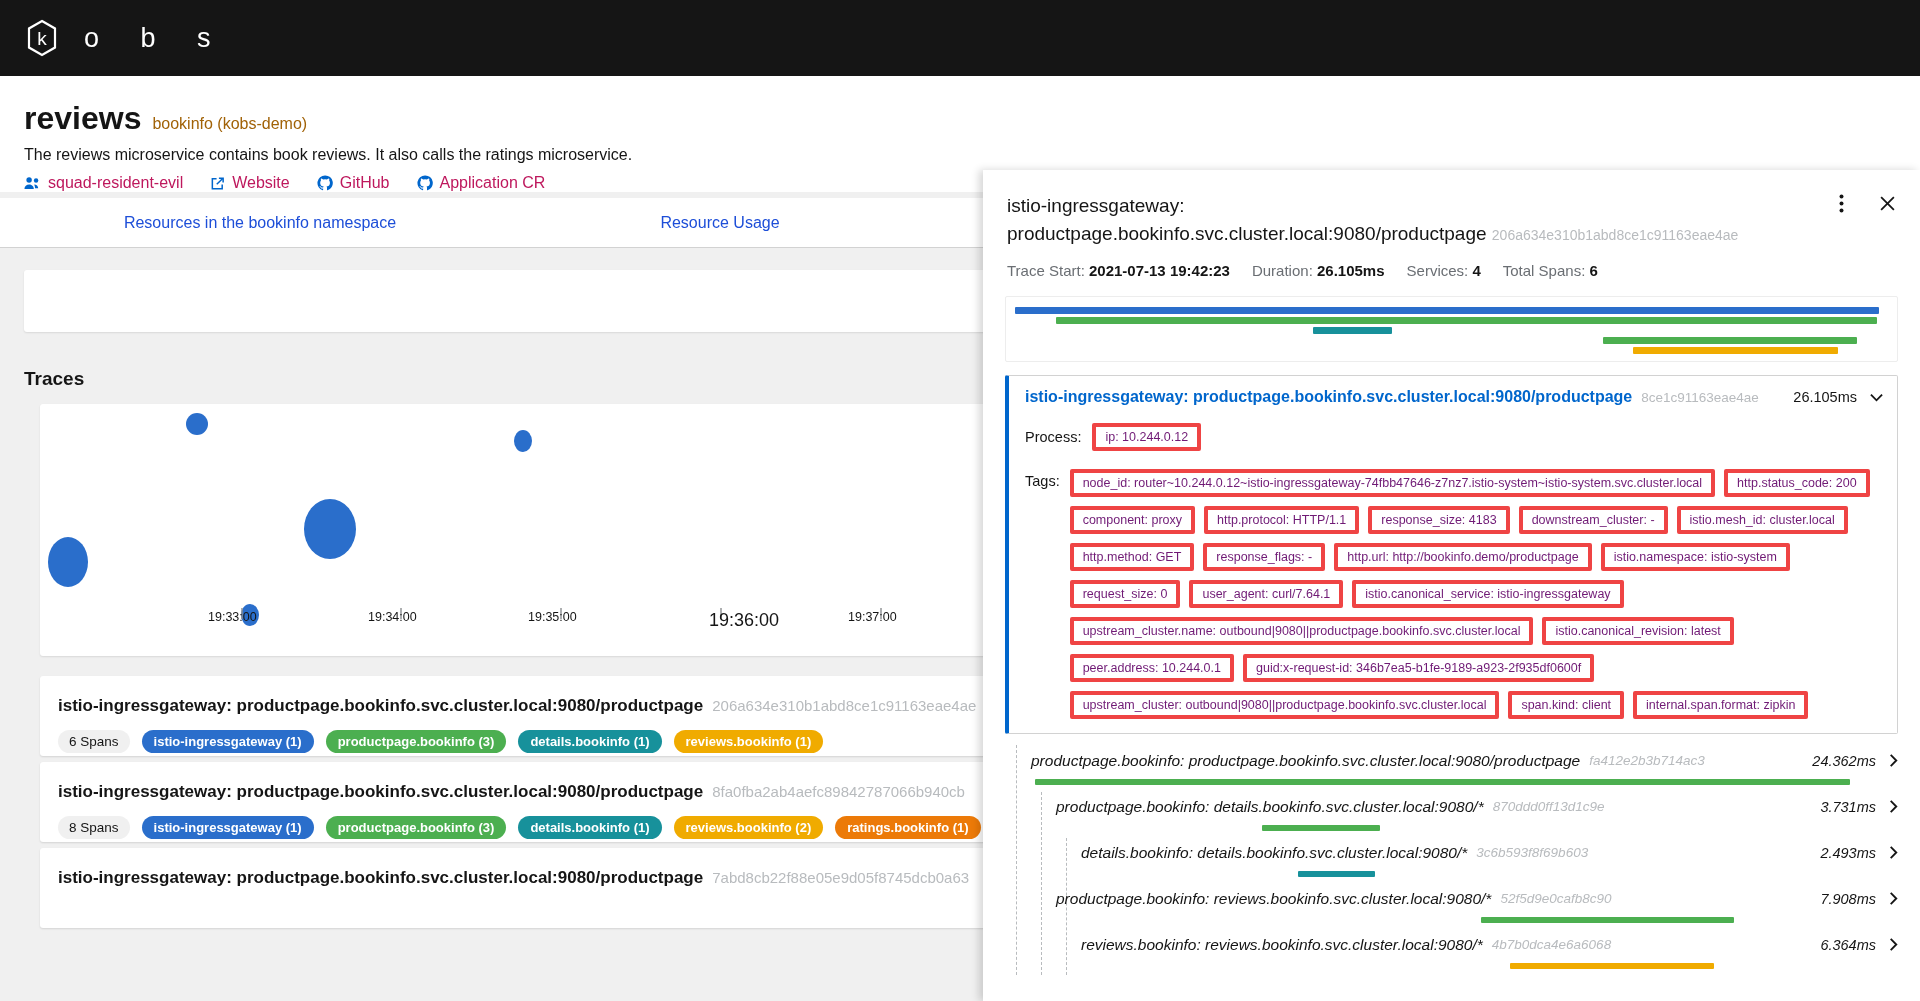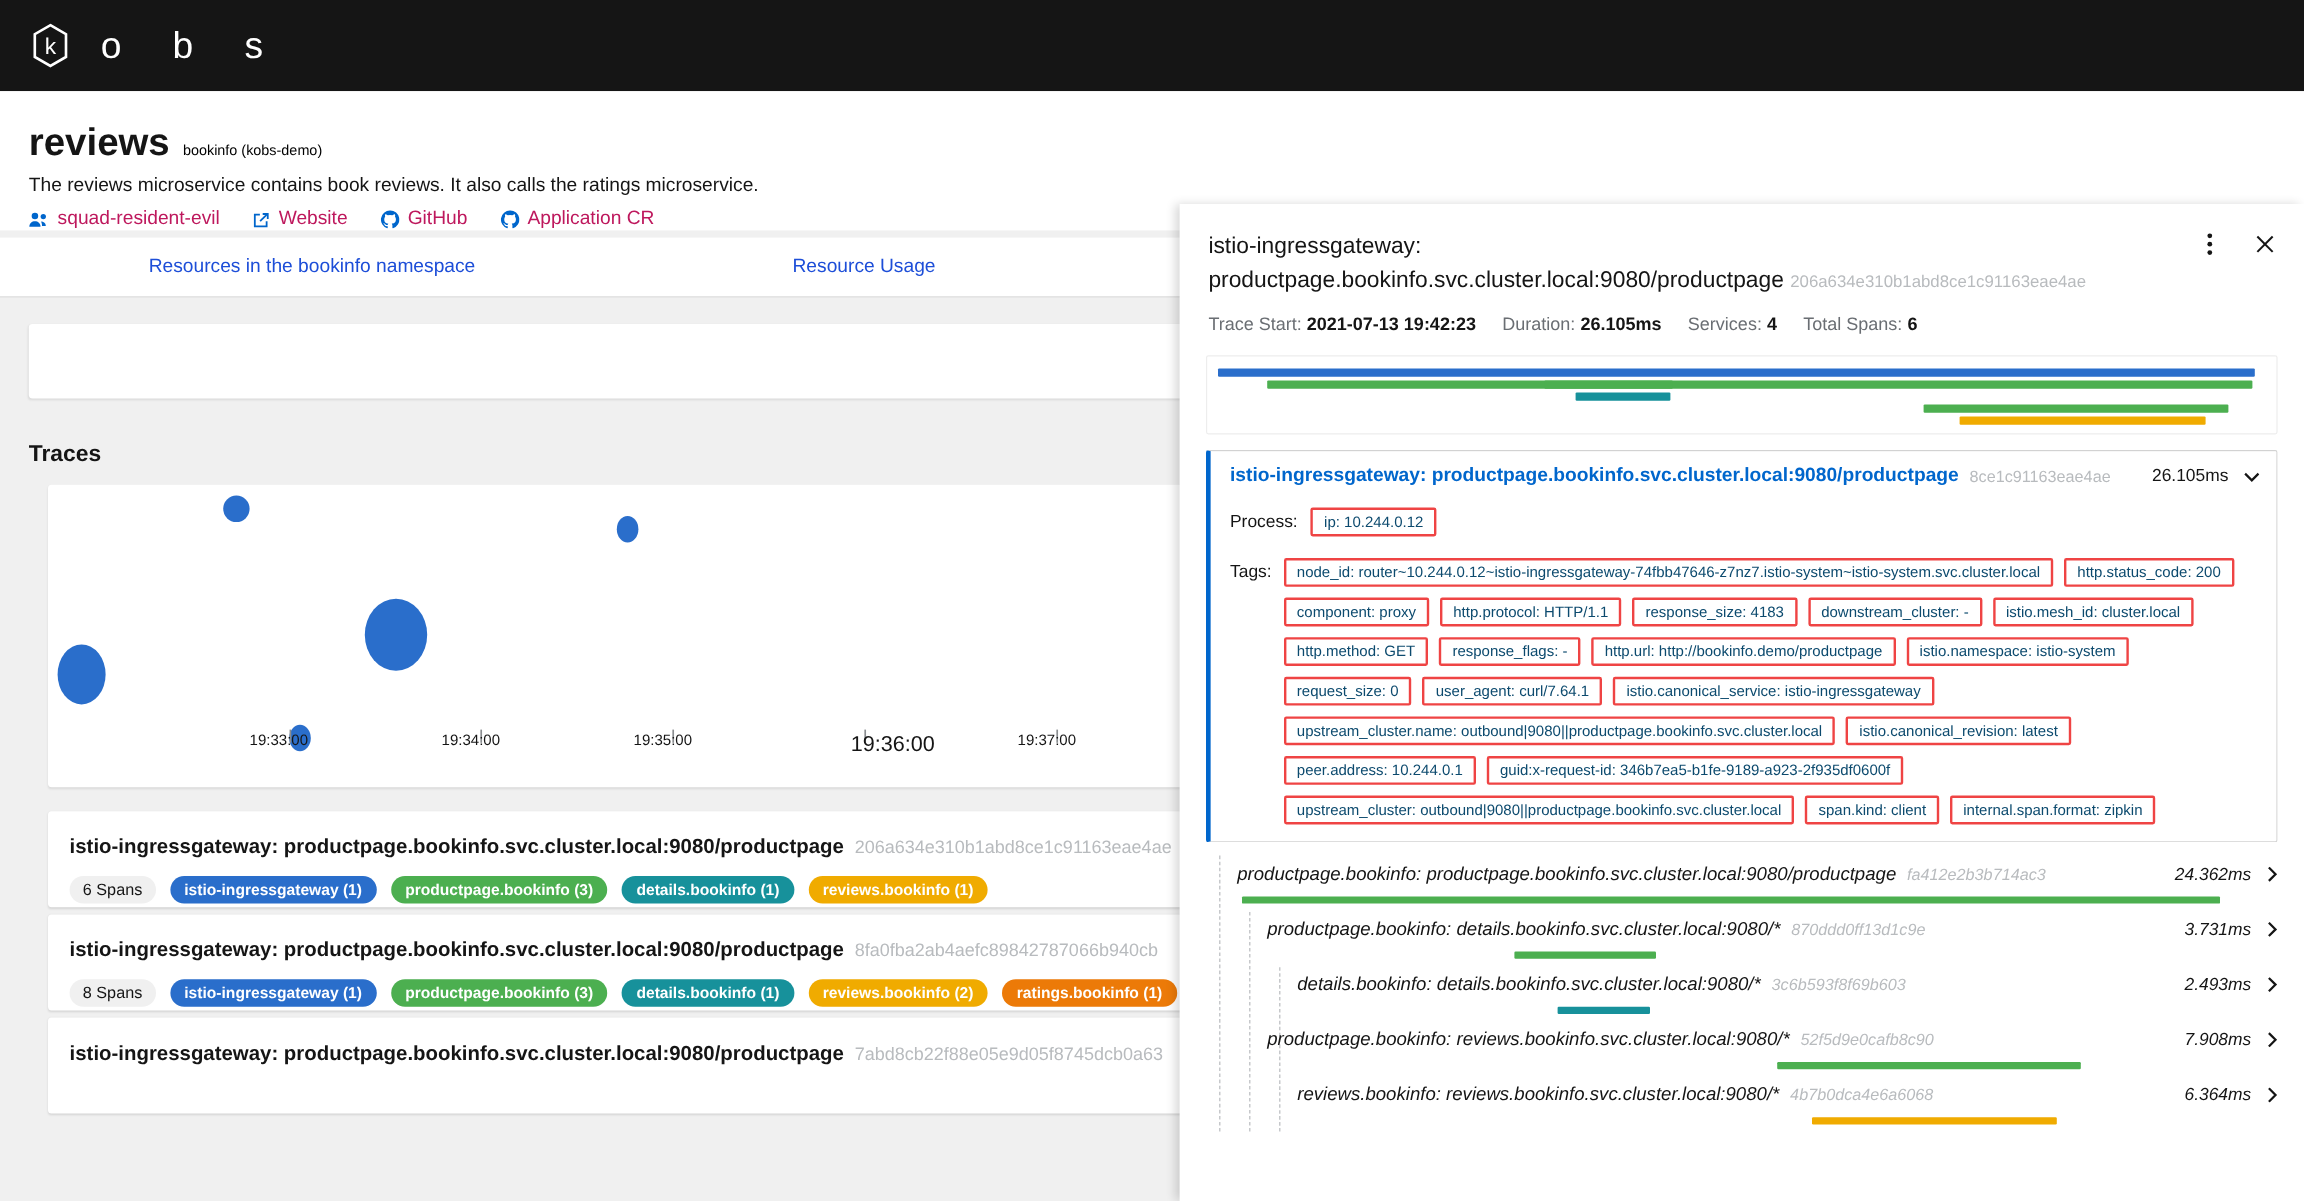--- a/index.html
+++ b/index.html
@@ -13,29 +13,29 @@
   
   .topbar {
     position: absolute; top: 0; left: 0;
     width: 1920px; height: 76px;
     background: #151515;
     display: flex; align-items: center;
   }
   .brand { display: flex; align-items: center; gap: 0; margin-left: 22px; }
   .brand-mark { width: 40px; height: 40px; }
   .brand-letters {
-    color: #ffffff; font-size: 31px; letter-spacing: 17px;
+    color: #ffffff; font-size: 27px; letter-spacing: 17px;
     margin-left: 22px; font-weight: 400;
   }
 
   
   .page-head { position: absolute; top: 76px; left: 0; width: 1920px; background:#fff; padding: 24px 24px 0 24px; }
   .title-row { display: flex; align-items: baseline; gap: 11px; }
   .title { font-size: 32px; font-weight: 700; color: #151515; }
-  .subtitle { font-size: 12px; color: #000000; }
+  .subtitle { font-size: 16px; color: #a16207; }
   .desc { margin-top: 9px; font-size: 16px; color: #151515; }
   .linkrow { margin-top: 10px; display: flex; gap: 27px; align-items: center; }
   .lnk { display: inline-flex; align-items: center; gap: 7px; color: #be185d; font-size: 16px; text-decoration: none; cursor: pointer; }
   .lnk svg { display:block; }
 
   
   .tabs { position: absolute; top: 198px; left: 0; width: 1920px; height: 50px; background:#fff;
           border-bottom: 1px solid #d2d2d2; display:flex; }
   .tab { font-size: 16px; color:#1d4ed8; display:flex; align-items:center; justify-content:center; cursor:pointer; }
   .tab:nth-child(1) { width: 520px; }
@@ -84,21 +84,21 @@
     border:1px solid #d2d2d2; border-left:4px solid #06c; border-radius:2px;
     padding:12px 14px 14px 16px; background:#fff;
   }
   .span-row-head { display:flex; align-items:center; }
   .span-name { font-size:16px; font-weight:700; color:#06c; }
   .span-id { font-size:13.5px; color:#b8bbbe; margin-left:9px; font-weight:400; }
   .span-dur { margin-left:auto; font-size:14.5px; color:#151515; }
   .chev { margin-left:13px; color:#151515; display:flex; align-items:center; }
 
   .proc-row { margin-top:17px; display:flex; align-items:center; gap:11px; font-size:14.5px; color:#151515; }
-  .tagbox { border:2px solid #ef4444; border-radius:2px; padding:3px 9px; font-size:12.5px; color:#0c4a6e; background:#fff; white-space:nowrap; }
+  .tagbox { border:4px solid #ef4444; border-radius:2px; padding:3px 9px; font-size:12.5px; color:#701a75; background:#fff; white-space:nowrap; }
 
   .tags-row { margin-top:18px; display:flex; gap:10px; align-items:flex-start; }
   .tags-label { font-size:14.5px; color:#151515; padding-top:4px; }
   .tags-wrap { display:flex; flex-wrap:wrap; gap:9px; }
 
   
   .child { position:relative; padding-left:0; }
   .child-head { display:flex; align-items:center; height:31px;font-style:italic; }
   .child-name { font-size:15.5px; color:#151515; }
   .child-bar-track { position:relative; height:15px; }

